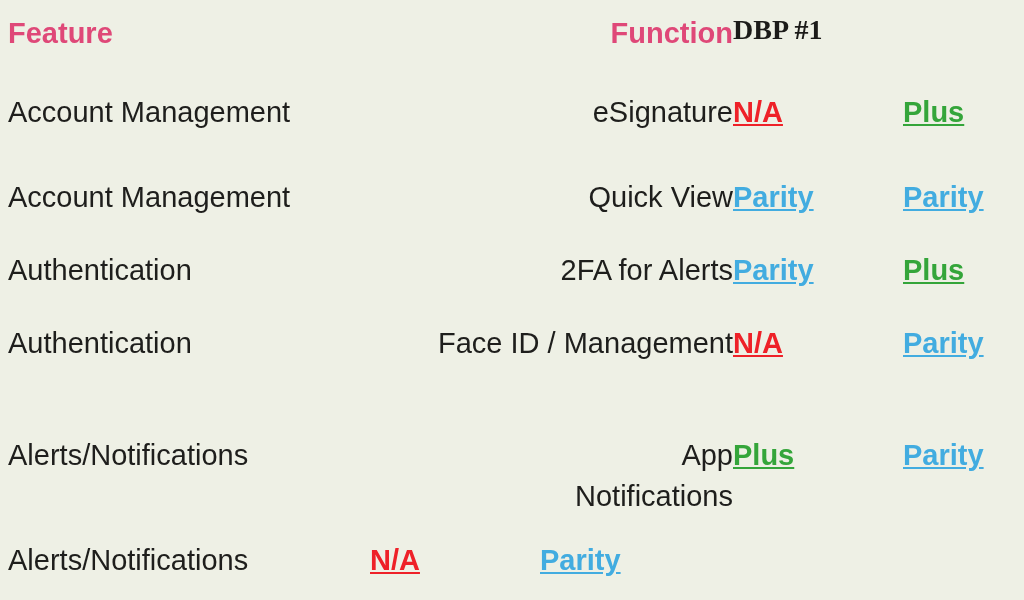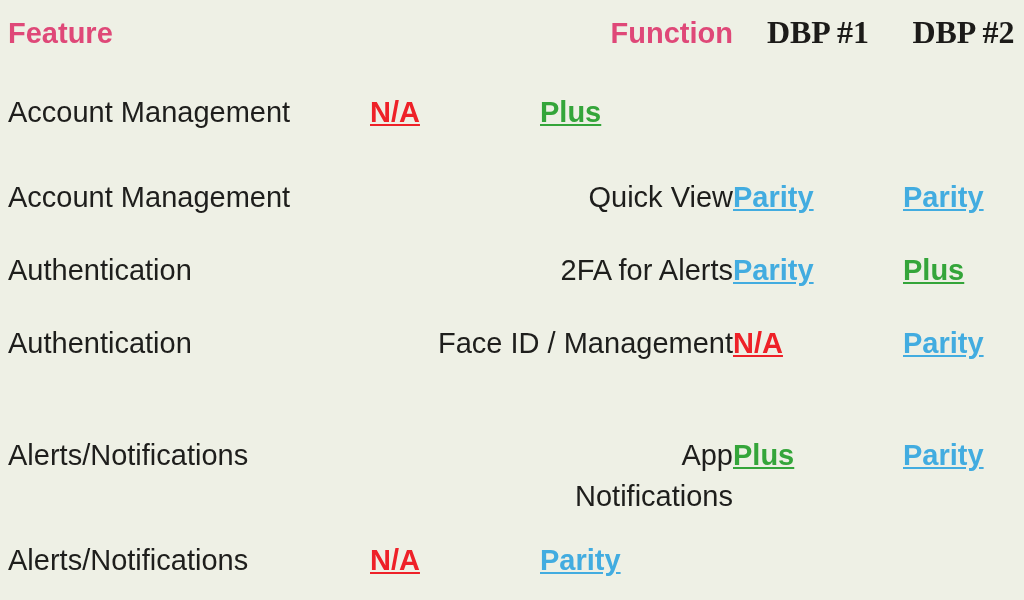--- a/index.html
+++ b/index.html
@@ -36,26 +36,25 @@
   .col-header{
     font-size:29px;
     font-weight:bold;
     color:var(--pink);
     line-height:1.2;
     position:relative;
     top:3px;
   }
   .col-header-serif{
     font-family:"Liberation Serif", serif;
-    font-size:32px;
+    font-size:28px;
     font-weight:bold;
     color:var(--ink-serif);
     line-height:1.2;
     top:0;
-    text-align:center;
   }
 
   .data-row{font-size:29px;line-height:1.42;}
   .r1{top:92px;}
   .r2{top:177px;}
   .r3{top:250px;}
   .r4{top:323px;}
   .r5{top:435px;}
   .r6{top:540px;}
 
@@ -63,25 +62,25 @@
 </style>
 </head>
 <body>
 
 <div class="page">
 
   <div class="row header-row">
     <div class="cell-feature col-header">Feature</div>
     <div class="cell-function col-header">Function</div>
     <div class="cell-dbp1 col-header col-header-serif">DBP #1</div>
-    <div class="cell-dbp2 col-header col-header-serif">DBP #2</div>
   </div>
 
   <div class="row data-row r1">
     <div class="cell-feature">Account Management</div>
+    <div class="cell-function">eSignature</div>
     <div class="cell-dbp1 status" style="color: rgb(238, 33, 40);">N/A</div>
     <div class="cell-dbp2 status" style="color: rgb(52, 165, 58);">Plus</div>
   </div>
 
   <div class="row data-row r2">
     <div class="cell-feature">Account Management</div>
     <div class="cell-function">Quick View</div>
     <div class="cell-dbp1 status" style="color: rgb(66, 172, 224);">Parity</div>
     <div class="cell-dbp2 status" style="color: rgb(66, 172, 224);">Parity</div>
   </div>

